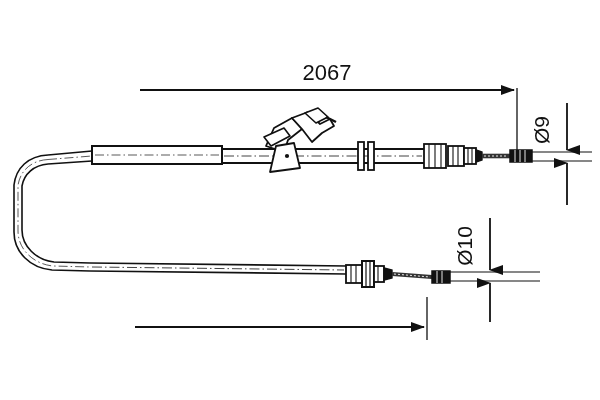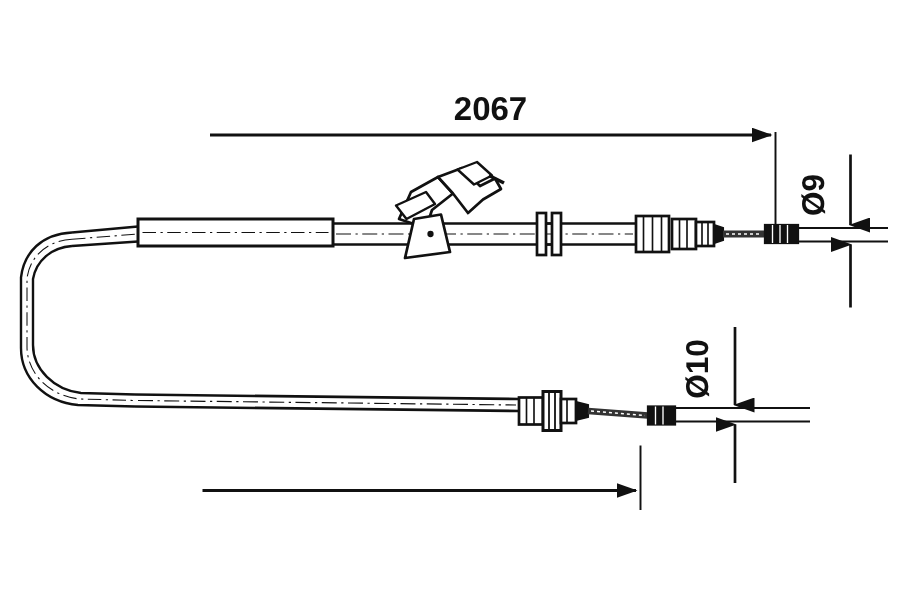--- a/index.html
+++ b/index.html
@@ -10,21 +10,20 @@
   }
   body {
     font-family: "Liberation Sans", sans-serif;
   }
   #stage {
     position: relative;
     width: 600px;
     height: 400px;
     background: #ffffff;
     overflow: hidden;
-    font-weight: bold;
   }
   #stage svg {
     display: block;
     position: absolute;
     top: 0;
     left: 0;
   }
   .dim-text {
     font-family: "Liberation Sans", sans-serif;
     fill: #111111;

